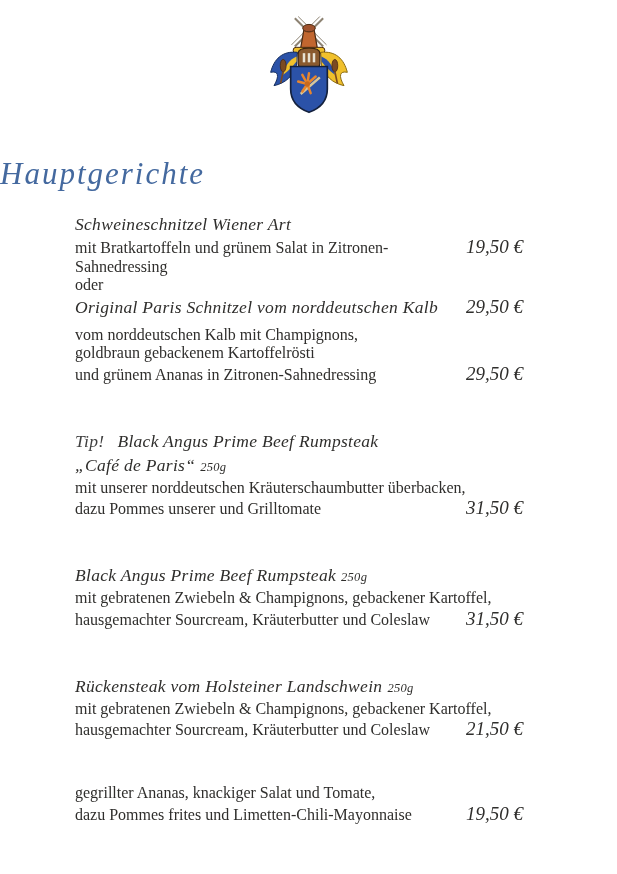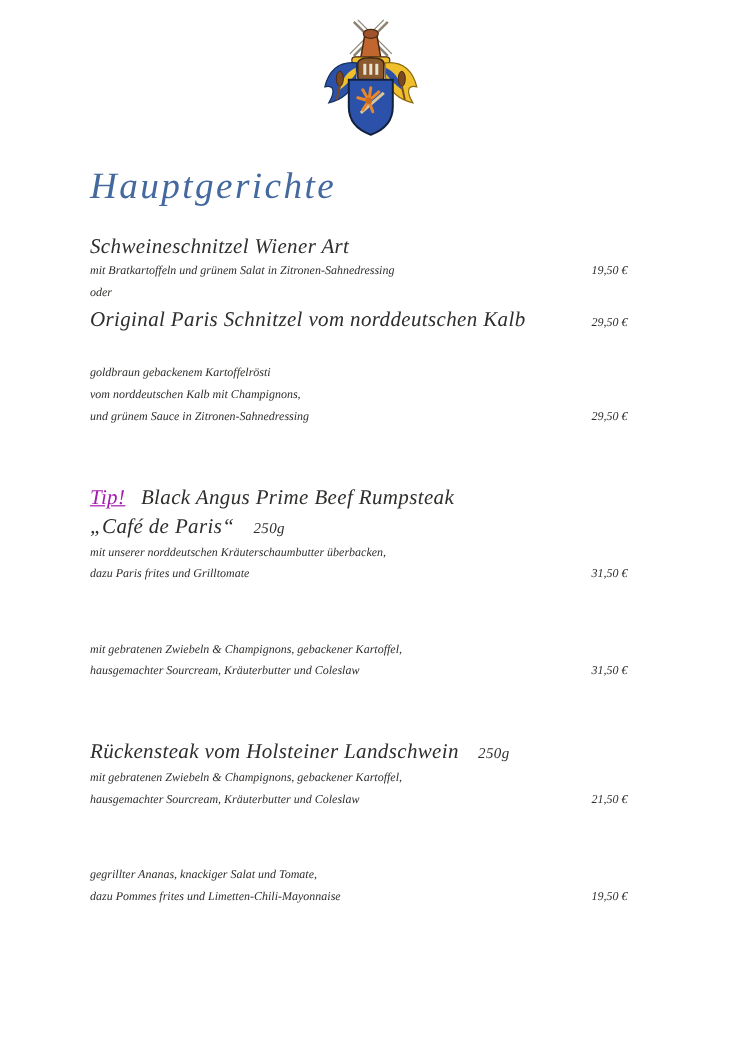--- a/index.html
+++ b/index.html
@@ -8,44 +8,42 @@
     font-family:"Liberation Serif", serif;
     color:#2f2e2c;
     overflow:hidden;
   }
   .page { width:617px; height:874px; position:relative; }
 
   .logo-wrap { padding-top:10px; display:flex; justify-content:center; }
   .logo-wrap svg { display:block; }
 
   h1.page-title {
-    margin:9px 0 0 0;
-    padding-left:75px;
+    margin:28px 0 0 0;
     font-size:31px;
     font-weight:normal;
     font-style:italic;
     letter-spacing:2px;
     color:#44699f;
   }
 
   .menu { padding:20px 94px 0 75px; }
 
   .section { margin-bottom:44px; }
-  .section.s1 { margin-bottom:24px; }
+  .section.s1 { margin-bottom:7px; }
 
   .row { display:flex; justify-content:space-between; align-items:baseline; }
   .left { flex:1 1 auto; padding-right:12px; }
 
   .t { font-size:17.5px; line-height:24px; font-style:italic; letter-spacing:0.3px; }
-  .d { font-size:10px; line-height:18.5px; font-style:italic; }
-  .price { font-size:10px; font-style:italic; white-space:nowrap; }
-  .size { font-size:12.5px; margin-left:16px; }
+  .d { font-size:16px; line-height:18.5px; }
+  .price { font-size:19px; font-style:italic; white-space:nowrap; }
+  .size { font-size:12.5px; margin-left:5px; }
   .tip {
-    color:#a21caf;
-    text-decoration:underline;
+    color:#404040;
     margin-right:13px;
   }
 </style>
 </head>
 <body>
 
 <div class="page">
 
   <div class="logo-wrap">
     <svg width="100" height="118" viewBox="0 0 120 140">
@@ -109,48 +107,51 @@
         <span class="left d">oder</span>
       </div>
       <div class="row">
         <span class="left t">Original Paris Schnitzel vom norddeutschen Kalb</span>
         <span class="price">29,50 €</span>
       </div>
     </div>
 
     <div class="section">
       <div class="row">
+        <span class="left d">vom norddeutschen Kalb mit Champignons,</span>
+      </div>
+      <div class="row">
         <span class="left d">goldbraun gebackenem Kartoffelrösti</span>
       </div>
       <div class="row">
-        <span class="left d">vom norddeutschen Kalb mit Champignons,</span>
-      </div>
-      <div class="row">
-        <span class="left d">und grünem Sauce in Zitronen-Sahnedressing</span>
+        <span class="left d">und grünem Ananas in Zitronen-Sahnedressing</span>
         <span class="price">29,50 €</span>
       </div>
     </div>
 
     <div class="section">
       <div class="row">
         <span class="left t"><span class="tip">Tip!</span><span>Black Angus Prime Beef Rumpsteak</span></span>
       </div>
       <div class="row">
         <span class="left t"><span>„Café de Paris“</span><span class="size">250g</span></span>
       </div>
       <div class="row">
         <span class="left d">mit unserer norddeutschen Kräuterschaumbutter überbacken,</span>
       </div>
       <div class="row">
-        <span class="left d">dazu Paris frites und Grilltomate</span>
+        <span class="left d">dazu Pommes unserer und Grilltomate</span>
         <span class="price">31,50 €</span>
       </div>
     </div>
 
     <div class="section">
+      <div class="row">
+        <span class="left t"><span>Black Angus Prime Beef Rumpsteak</span><span class="size">250g</span></span>
+      </div>
       <div class="row">
         <span class="left d">mit gebratenen Zwiebeln &amp; Champignons, gebackener Kartoffel,</span>
       </div>
       <div class="row">
         <span class="left d">hausgemachter Sourcream, Kräuterbutter und Coleslaw</span>
         <span class="price">31,50 €</span>
       </div>
     </div>
 
     <div class="section">

